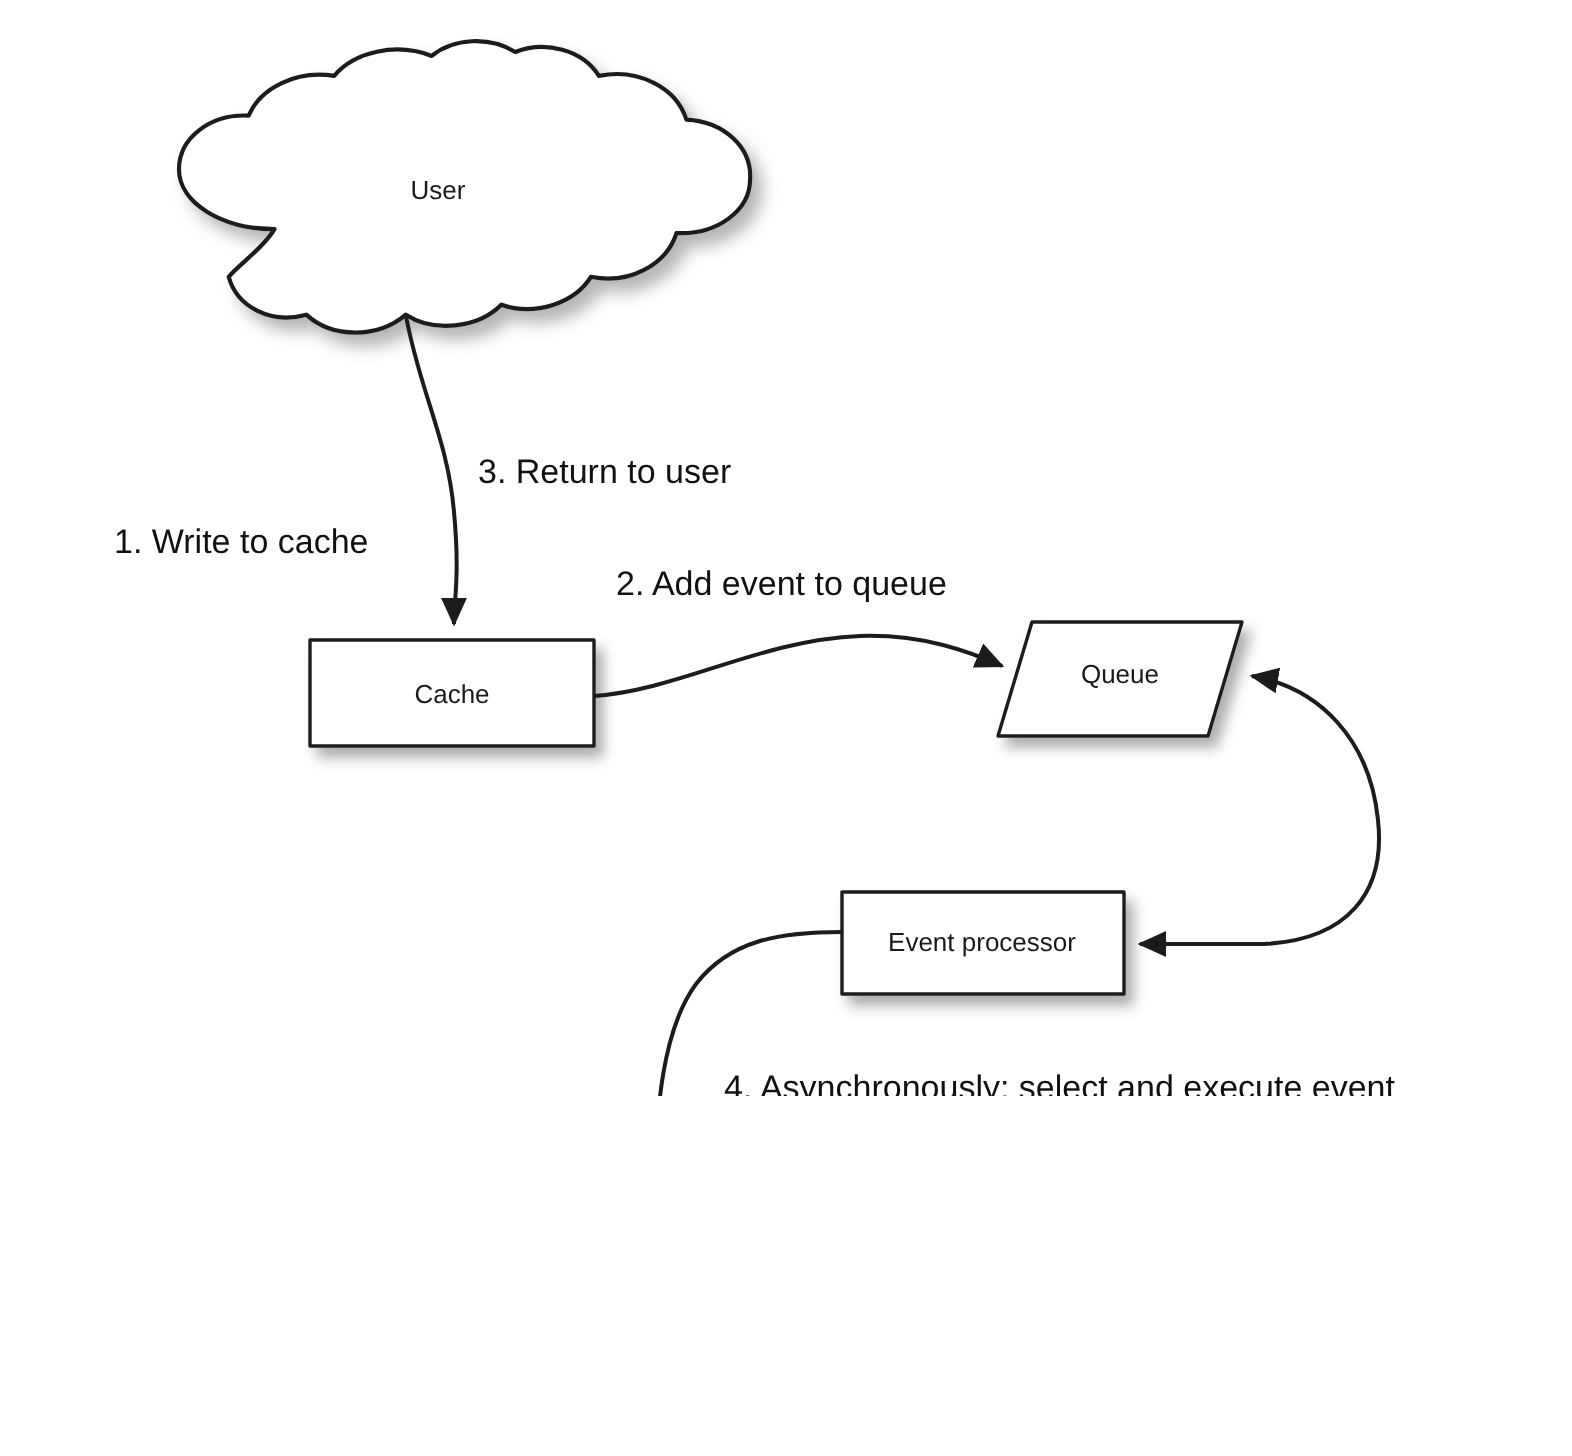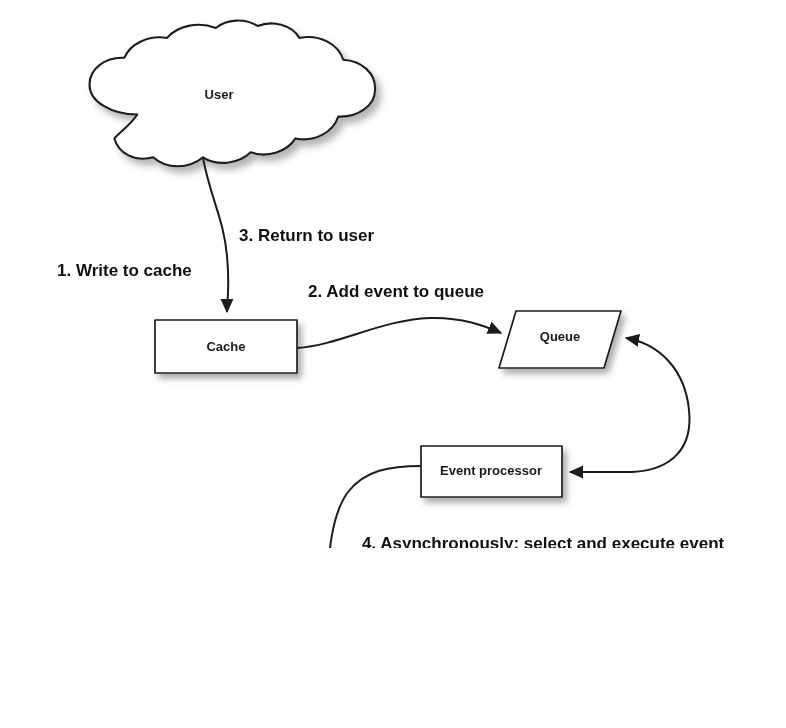--- a/index.html
+++ b/index.html
@@ -11,21 +11,20 @@
   body {
     font-family: "Liberation Sans", sans-serif;
     -webkit-font-smoothing: antialiased;
   }
   #canvas {
     position: relative;
     width: 786px;
     height: 548px;
     background: #ffffff;
     overflow: hidden;
-    font-weight: bold;
   }
   #diagram-svg {
     position: absolute;
     top: 0;
     left: 0;
     width: 786px;
     height: 728px;
   }
   .node-label {
     font-family: "Liberation Sans", sans-serif;

